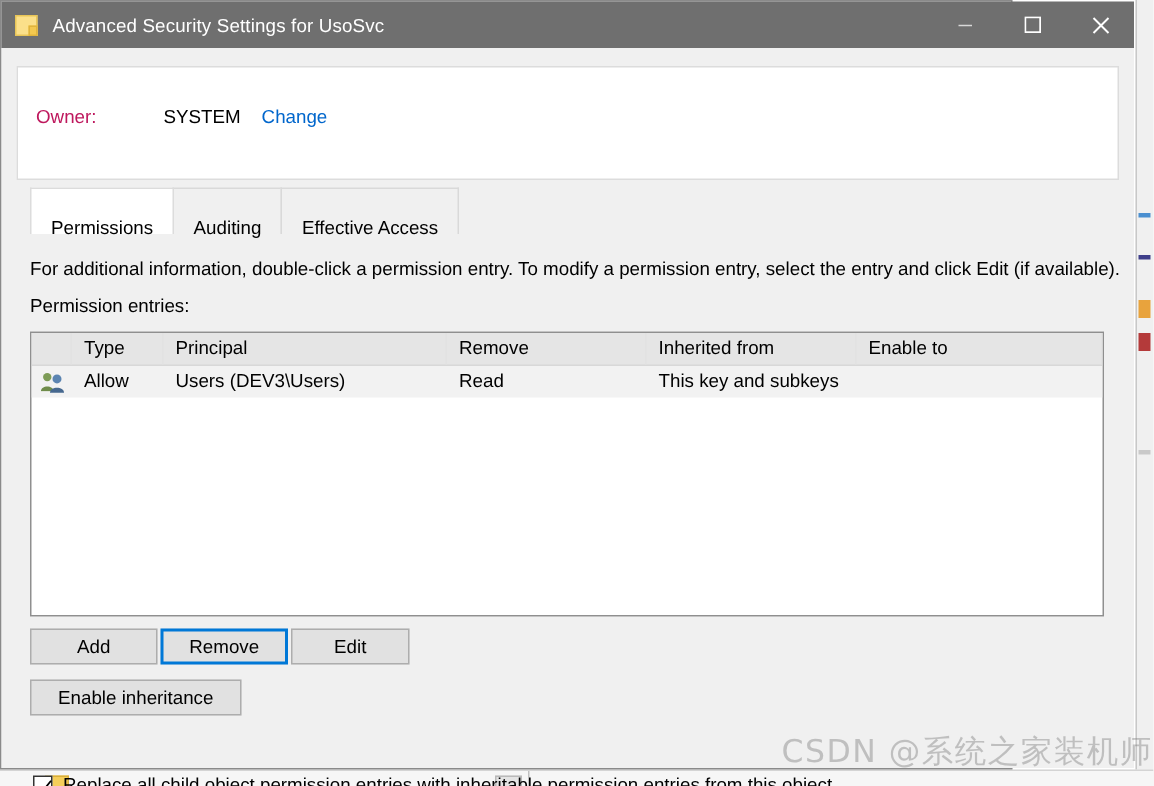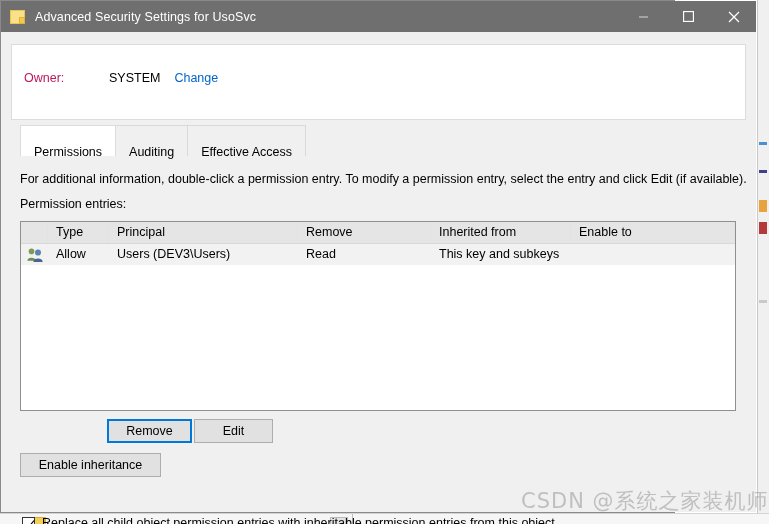--- a/index.html
+++ b/index.html
@@ -435,20 +435,21 @@
             </svg>
           </span>
         </div>
         <div class="cell col-type">Allow</div>
         <div class="cell col-prin">Users (DEV3\Users)</div>
         <div class="cell col-access">Read</div>
         <div class="cell col-appl">This key and subkeys</div>
       </div>
     </div>
 
+    <button class="btn" id="btn-add">Add</button>
     <button class="btn focused" id="btn-remove">Remove</button>
     <button class="btn" id="btn-enable-inheritance">Enable inheritance</button>
     <button class="btn" id="btn-edit">Edit</button>
 
     <div id="replace-row">
       <span id="replace-checkbox">
         <svg width="11" height="11" viewBox="0 0 11 11">
             <polyline points="1,5.5 4,9 10,1.5" fill="none" stroke="#000000" stroke-width="1.2"></polyline>
           </svg>
       </span>

